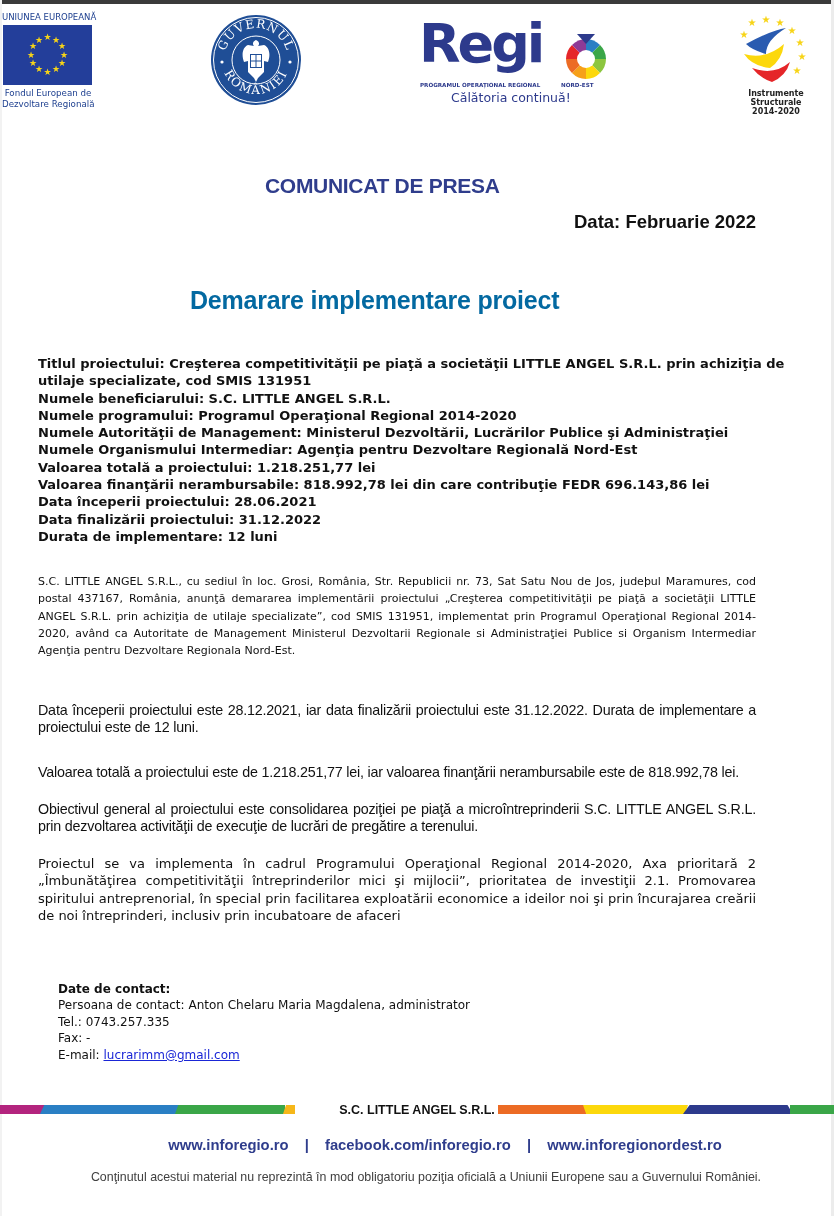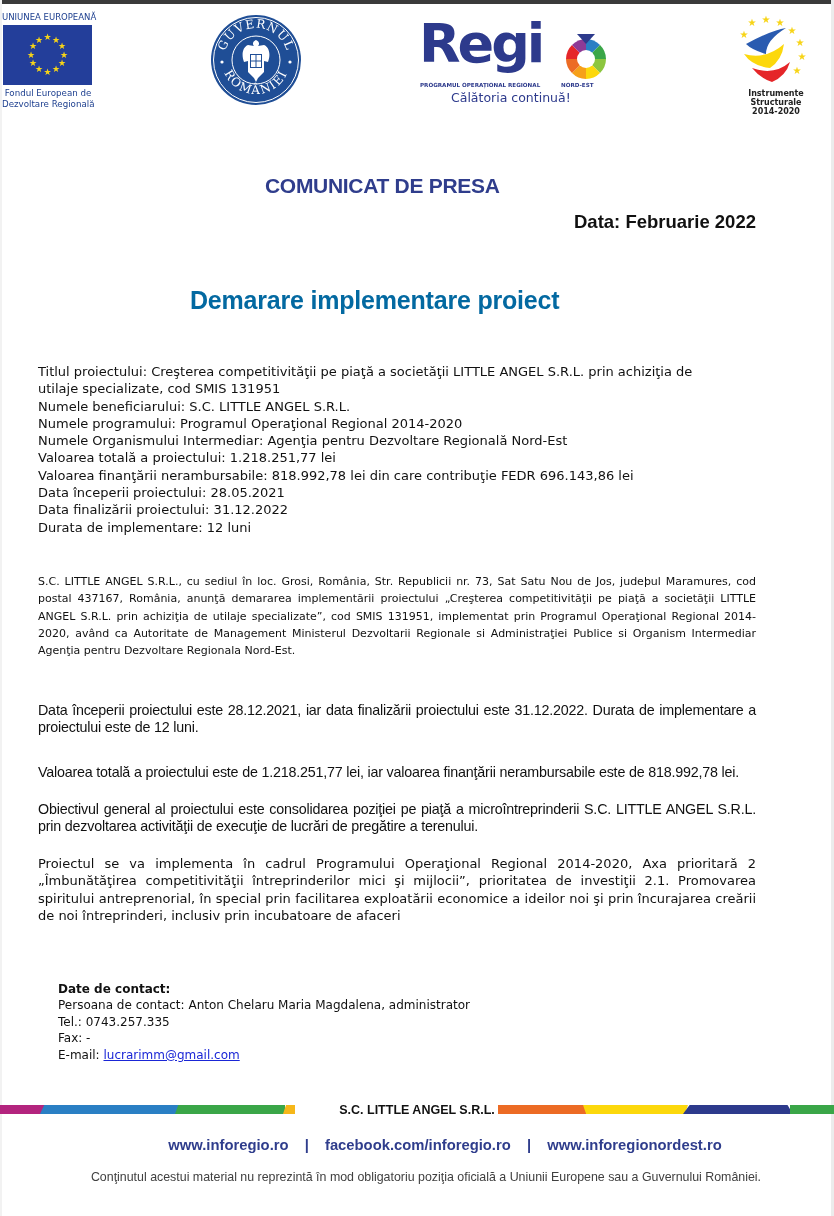--- a/index.html
+++ b/index.html
@@ -31,21 +31,21 @@
   
   .h-press { position:absolute; left:265px; top:174px; font-family:"Liberation Sans", sans-serif; font-weight:bold;
              font-size:21px; color:#2f3d8c; letter-spacing:-0.3px; }
   .h-date { position:absolute; right:78px; top:211px; font-family:"Liberation Sans", sans-serif; font-weight:bold; font-size:18.5px; color:#111; }
   .h-title { position:absolute; left:190px; top:286px; font-family:"Liberation Sans", sans-serif; font-weight:bold; font-size:25px; color:#0369a1; letter-spacing:-0.2px; }
 
   
   .txt { position:absolute; left:38px; width:718px; font-family:"DejaVu Sans", sans-serif; font-size:13px; line-height:17.3px; color:#111; }
   .narrow { font-family:"Liberation Sans", sans-serif; font-size:14.3px; letter-spacing:-0.2px; }
   .just { text-align:justify; }
-  .info { top:363px; }
+  .info { top:355px;font-weight:bold; }
   .info div { white-space:nowrap; }
   .p1 { top:573px; font-size:11px; }
   .p2 { top:702px; }
   .p3 { top:764px; }
   .p4 { top:801px; }
   .p5 { top:855px; font-size:13px; }
   .contact { top:981px; font-size:12px; line-height:16.4px;margin-left:20px; }
   .contact .lbl { font-weight:bold; }
   .contact a { color:#1a26d6; text-decoration:underline; }
 
@@ -159,24 +159,25 @@
 
 <div class="h-press">COMUNICAT DE PRESA</div>
 <div class="h-date">Data: Februarie 2022</div>
 <div class="h-title">Demarare implementare proiect</div>
 
 <div class="txt info">
   <div>Titlul proiectului:  Creşterea competitivităţii pe piaţă a societăţii LITTLE ANGEL S.R.L. prin achiziţia de</div>
   <div>utilaje specializate, cod SMIS 131951</div>
   <div>Numele beneficiarului: S.C. LITTLE ANGEL S.R.L.</div>
   <div>Numele programului: Programul Operaţional Regional 2014-2020</div>
+  <div>Numele Autorităţii de Management: Ministerul Dezvoltării, Lucrărilor Publice şi Administraţiei</div>
   <div>Numele Organismului Intermediar: Agenţia pentru Dezvoltare Regională Nord-Est</div>
   <div>Valoarea totală a proiectului: 1.218.251,77 lei</div>
   <div>Valoarea finanţării nerambursabile: 818.992,78 lei din care contribuţie FEDR 696.143,86 lei</div>
-  <div>Data începerii proiectului: 28.05.2021</div>
+  <div>Data începerii proiectului: 28.06.2021</div>
   <div>Data finalizării proiectului: 31.12.2022</div>
   <div>Durata de implementare: 12 luni</div>
 </div>
 
 <div class="txt just p1">S.C. LITTLE ANGEL S.R.L., cu sediul în loc. Grosi, România, Str. Republicii nr. 73, Sat Satu Nou de Jos, judeþul Maramures, cod postal 437167, România, anunţă demararea implementării proiectului „Creşterea competitivităţii pe piaţă a societăţii LITTLE ANGEL S.R.L. prin achiziţia de utilaje specializate”, cod SMIS 131951, implementat prin Programul Operaţional Regional 2014-2020, având ca Autoritate de Management Ministerul Dezvoltarii Regionale si Administraţiei Publice si Organism Intermediar Agenţia pentru Dezvoltare Regionala Nord-Est.</div>
 <div class="txt just narrow p2">Data începerii proiectului este 28.12.2021, iar data finalizării proiectului este 31.12.2022. Durata de implementare a proiectului este de 12 luni.</div>
 <div class="txt just narrow p3">Valoarea totală a proiectului este de 1.218.251,77 lei, iar valoarea finanţării nerambursabile este de 818.992,78 lei.</div>
 <div class="txt just narrow p4">Obiectivul general al proiectului este consolidarea poziţiei pe piaţă a microîntreprinderii S.C. LITTLE ANGEL S.R.L. prin dezvoltarea activităţii de execuţie de lucrări de pregătire a terenului.</div>
 <div class="txt just p5">Proiectul se va implementa în cadrul Programului Operaţional Regional 2014-2020, Axa prioritară 2 „Îmbunătăţirea competitivităţii întreprinderilor mici şi mijlocii”, prioritatea de investiţii 2.1. Promovarea spiritului antreprenorial, în special prin facilitarea exploatării economice a ideilor noi şi prin încurajarea creării de noi întreprinderi, inclusiv prin incubatoare de afaceri</div>
 

